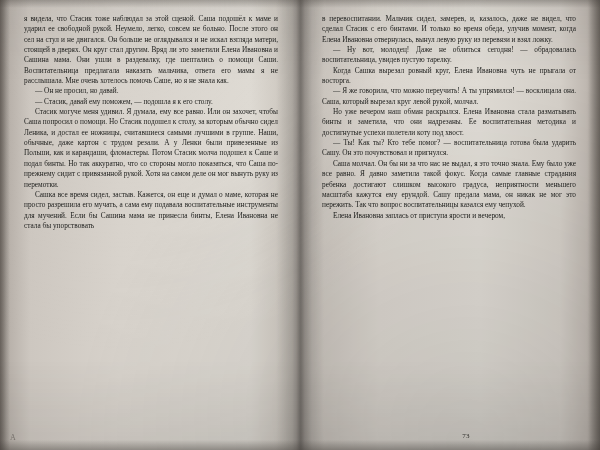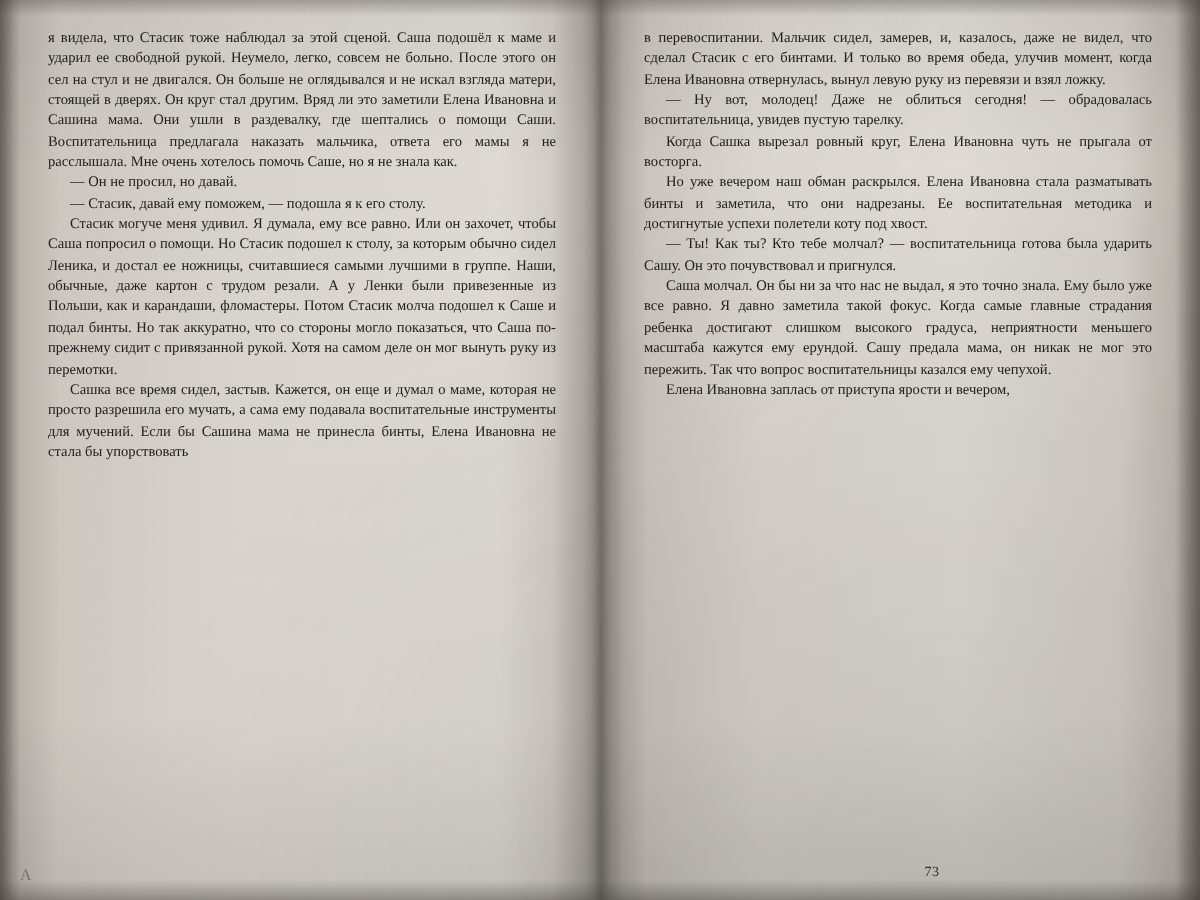--- a/index.html
+++ b/index.html
@@ -151,22 +151,23 @@
       <p>Стасик могуче меня удивил. Я думала, ему все равно. Или он захочет, чтобы Саша попросил о помощи. Но Стасик подошел к столу, за которым обычно сидел Леника, и достал ее ножницы, считавшиеся самыми лучшими в группе. Наши, обычные, даже картон с трудом резали. А у Ленки были привезенные из Польши, как и карандаши, фломастеры. Потом Стасик молча подошел к Саше и подал бинты. Но так аккуратно, что со стороны могло показаться, что Саша по-прежнему сидит с привязанной рукой. Хотя на самом деле он мог вынуть руку из перемотки.</p>
       <p>Сашка все время сидел, застыв. Кажется, он еще и думал о маме, которая не просто разрешила его мучать, а сама ему подавала воспитательные инструменты для мучений. Если бы Сашина мама не принесла бинты, Елена Ивановна не стала бы упорствовать</p>
     </div>
   </div>
 
   <div class="page page-right">
     <div class="col">
       <p class="noind">в перевоспитании. Мальчик сидел, замерев, и, казалось, даже не видел, что сделал Стасик с его бинтами. И только во время обеда, улучив момент, когда Елена Ивановна отвернулась, вынул левую руку из перевязи и взял ложку.</p>
       <p>— Ну вот, молодец! Даже не облиться сегодня! — обрадовалась воспитательница, увидев пустую тарелку.</p>
       <p>Когда Сашка вырезал ровный круг, Елена Ивановна чуть не прыгала от восторга.</p>
+      <p>— Я же говорила, что можно переучить! А ты упрямился! — восклицала она. Саша, который вырезал круг левой рукой, молчал.</p>
       <p>Но уже вечером наш обман раскрылся. Елена Ивановна стала разматывать бинты и заметила, что они надрезаны. Ее воспитательная методика и достигнутые успехи полетели коту под хвост.</p>
-      <p>— Ты! Как ты? Кто тебе молчал? — воспитательница готова была ударить Сашу. Он это почувствовал и пригнулся.</p>
+      <p>— Ты! Как ты? Кто тебе помог? — воспитательница готова была ударить Сашу. Он это почувствовал и пригнулся.</p>
       <p>Саша молчал. Он бы ни за что нас не выдал, я это точно знала. Ему было уже все равно. Я давно заметила такой фокус. Когда самые главные страдания ребенка достигают слишком высокого градуса, неприятности меньшего масштаба кажутся ему ерундой. Сашу предала мама, он никак не мог это пережить. Так что вопрос воспитательницы казался ему чепухой.</p>
       <p>Елена Ивановна заплась от приступа ярости и вечером,</p>
     </div>
   </div>
 
   <div class="folio folio-right">73</div>
   <div class="corner-mark">А</div>
 
   <div class="shadow-gutter"></div>
   <div class="edge-left"></div>

